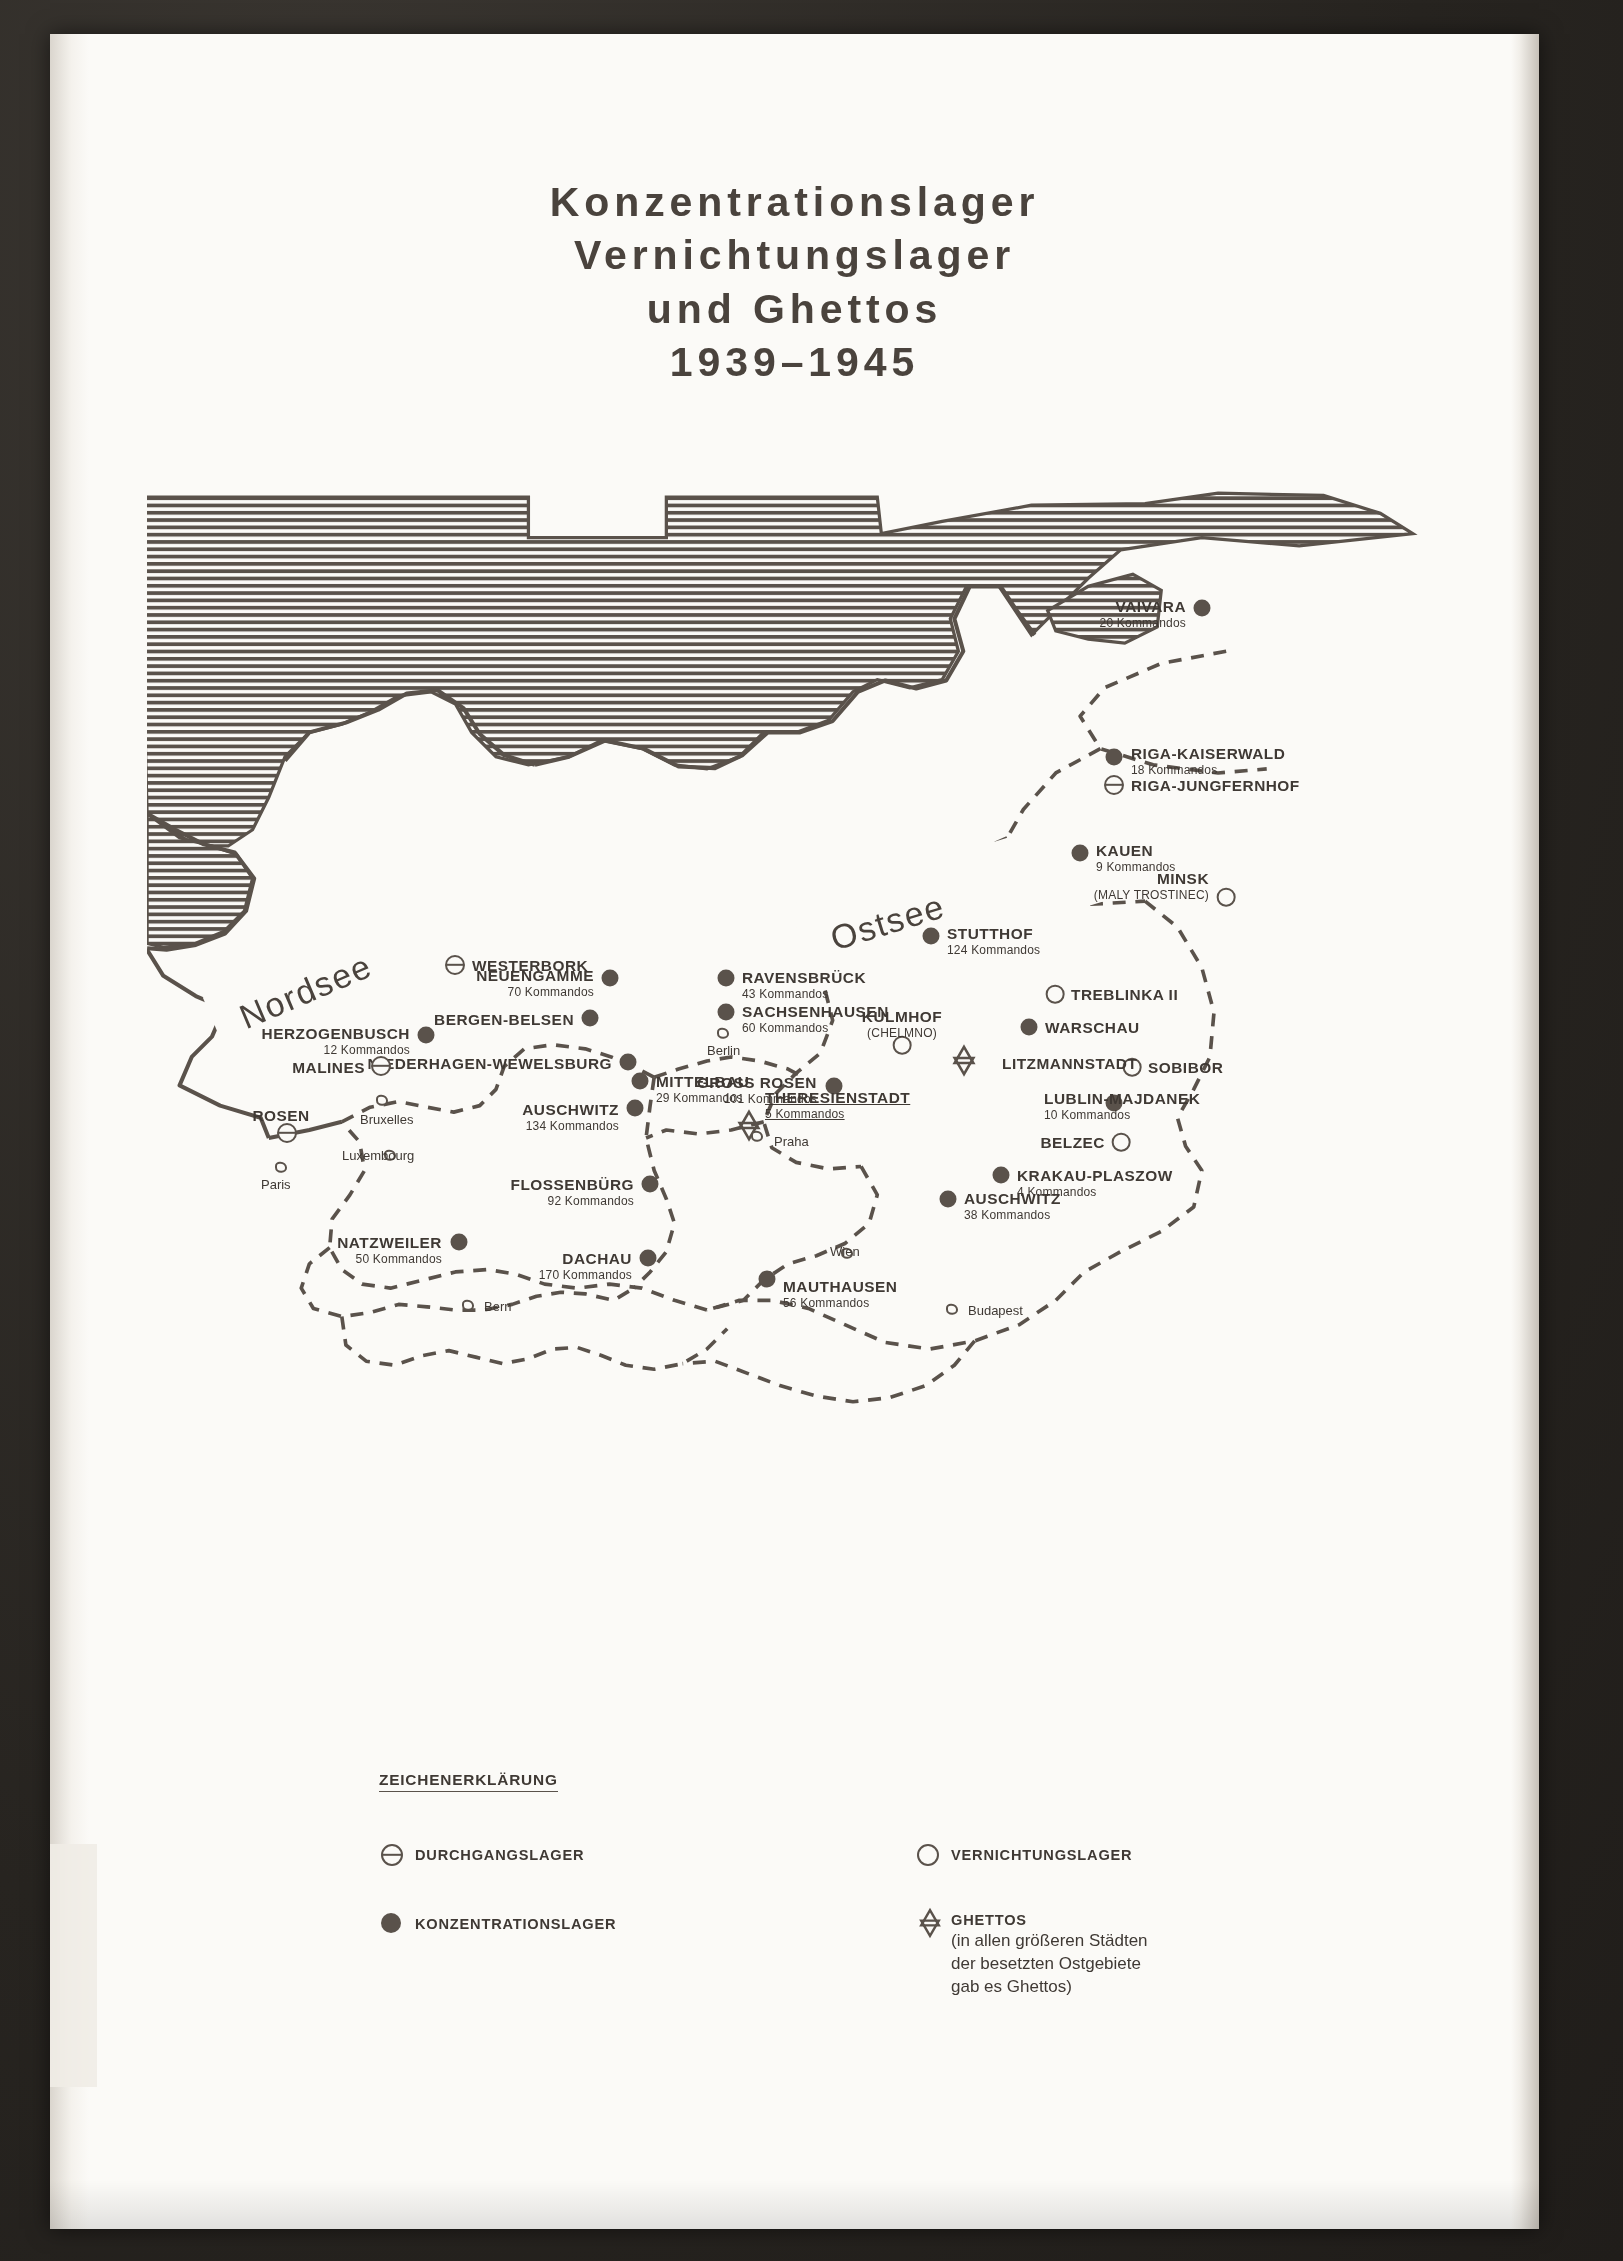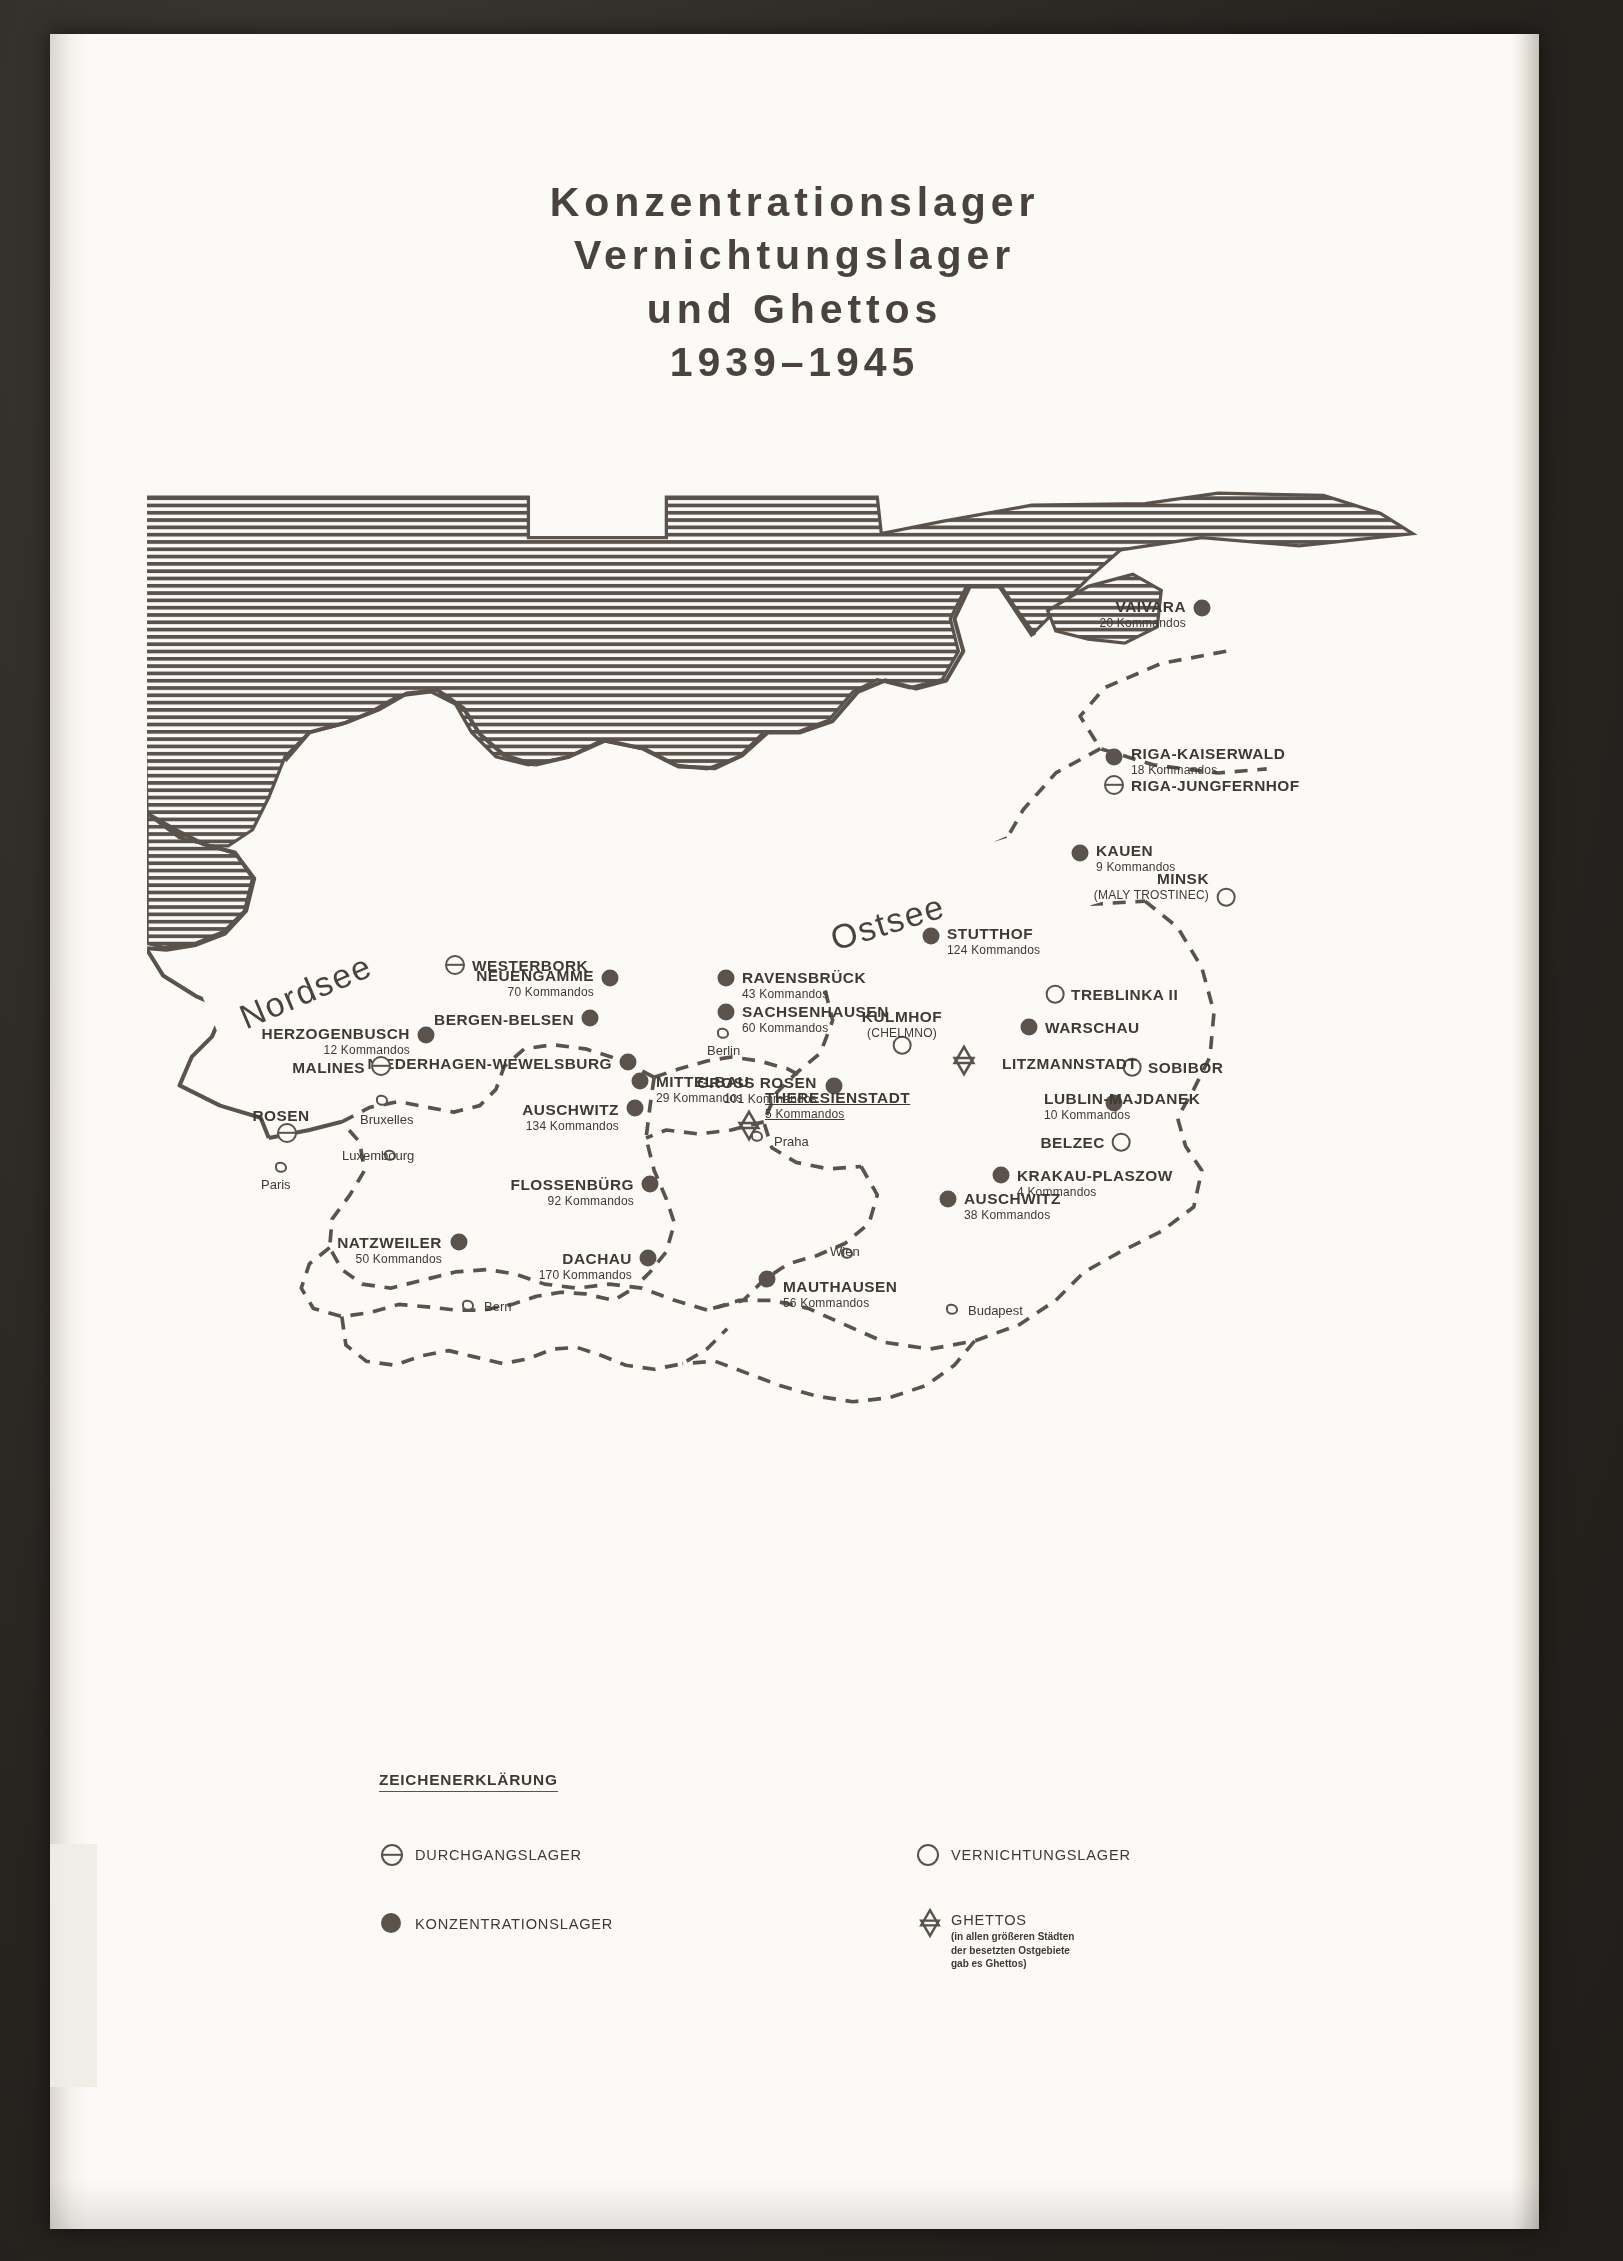--- a/index.html
+++ b/index.html
@@ -217,27 +217,27 @@
     align-items: flex-start;
   }
   .legend-sym {
     position: relative;
     width: 36px;
     height: 28px;
     flex: 0 0 36px;
   }
   .legend-text {
     font-size: 14.6px;
-    font-weight: normal;
+    font-weight: bold;
     letter-spacing: 0.8px;
     padding-top: 4.9px;
   }
   .legend-note {
-    font-size: 10px;
-    font-weight: bold;
+    font-size: 17px;
+    font-weight: normal;
     letter-spacing: 0;
     line-height: 1.35;
     padding-top: 2.4px;
   }
   .ls-dl, .ls-vl, .ls-kz {
     position: absolute;
     left: 1.6px; top: 1.6px;
   }
   .ls-dl {
     width: 22px; height: 22px; border-radius: 50%;

